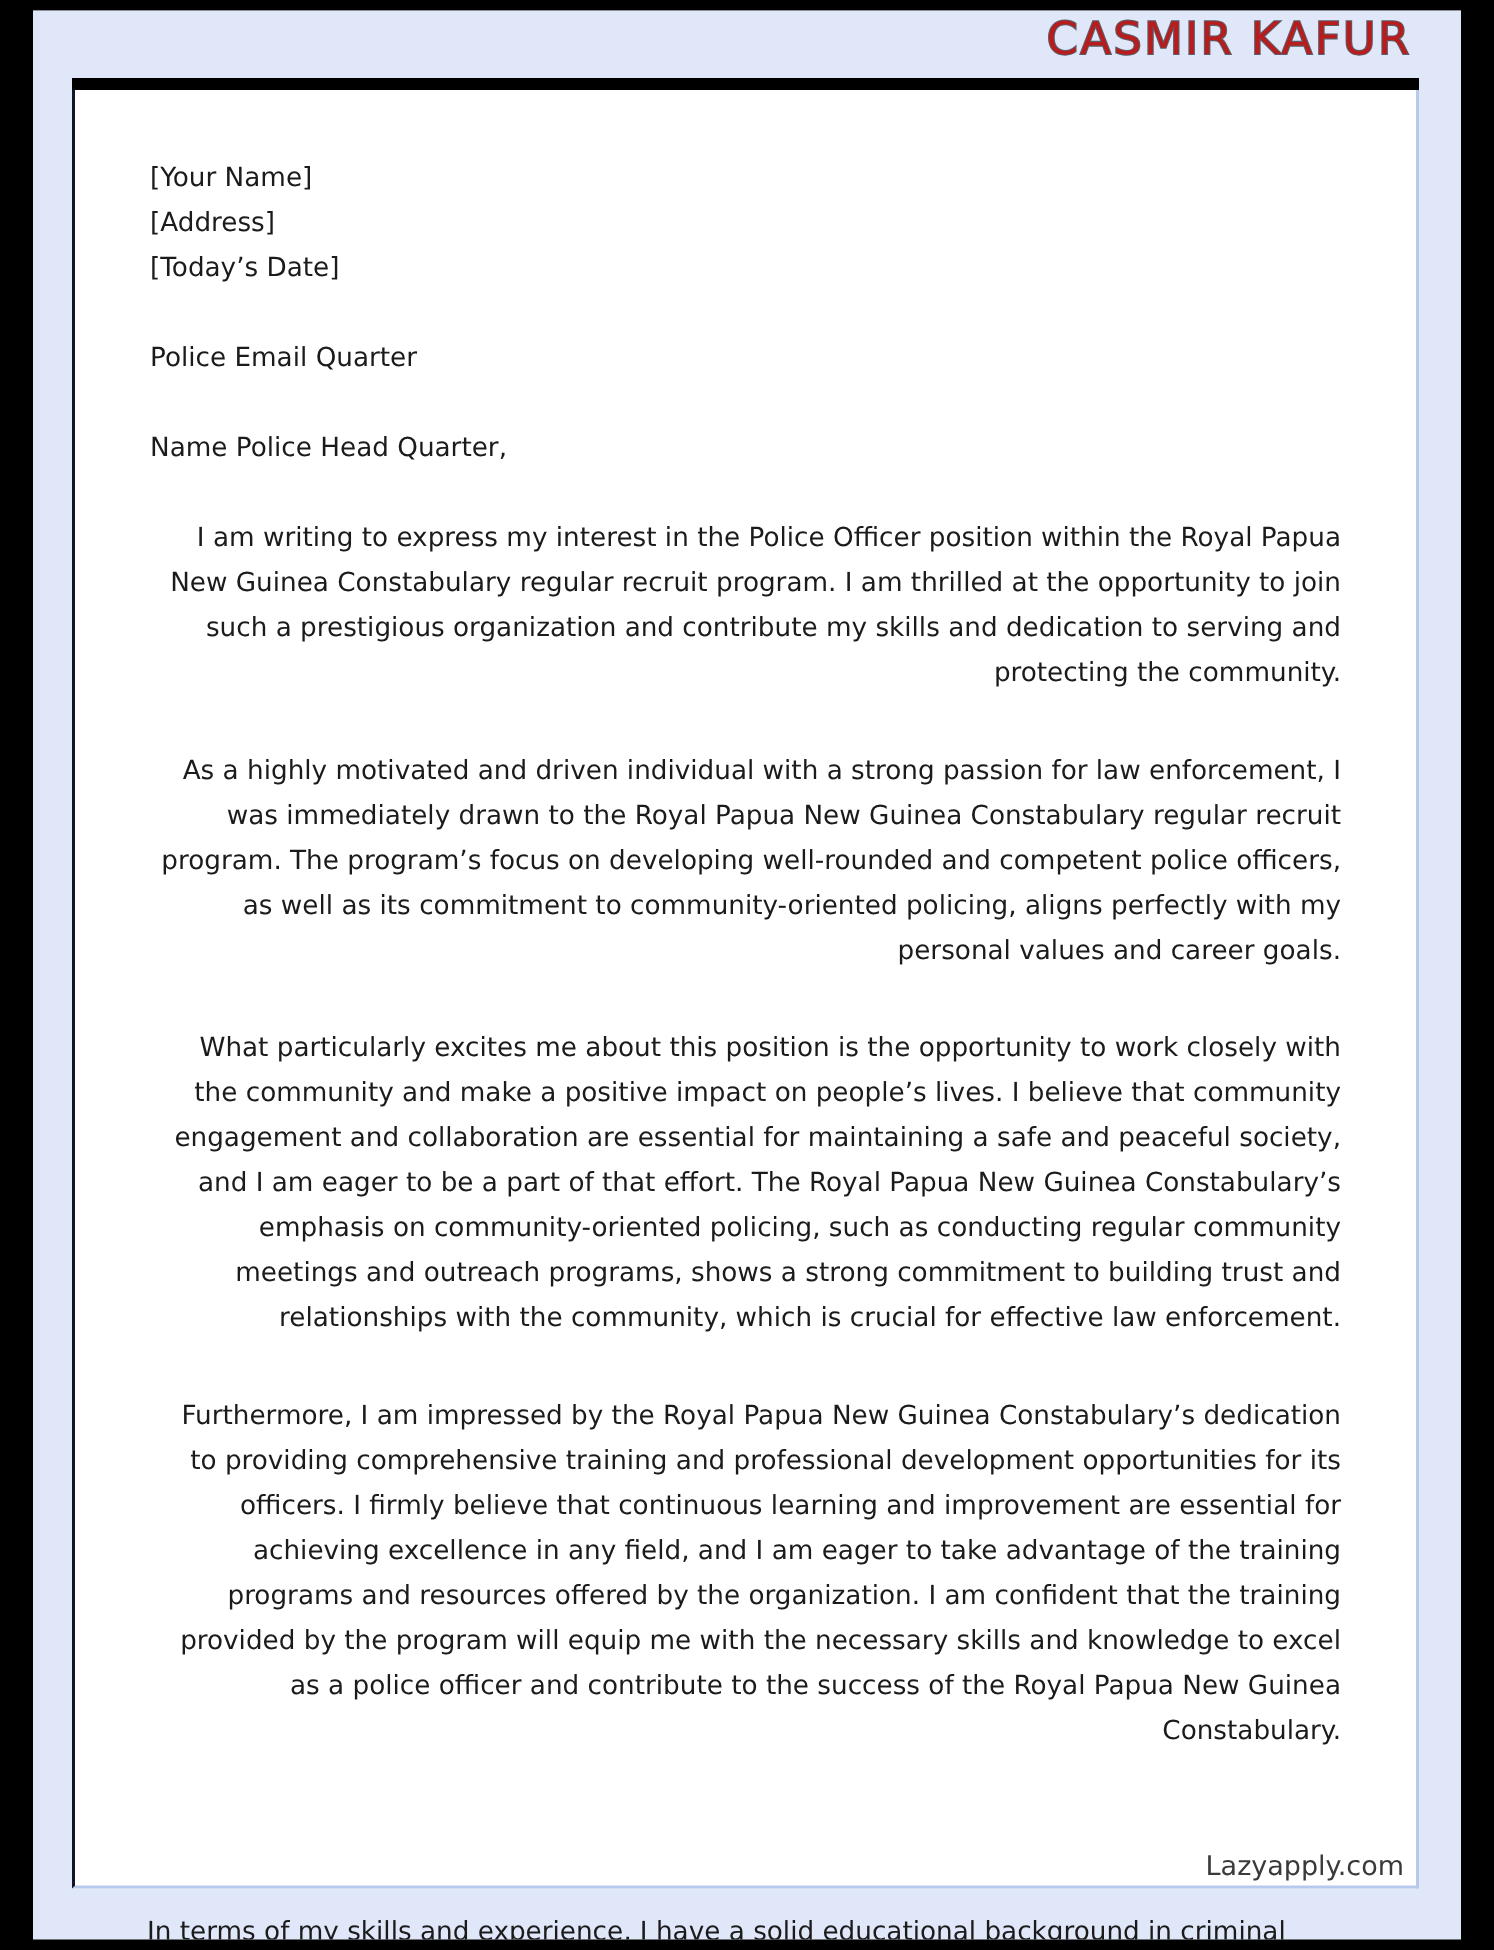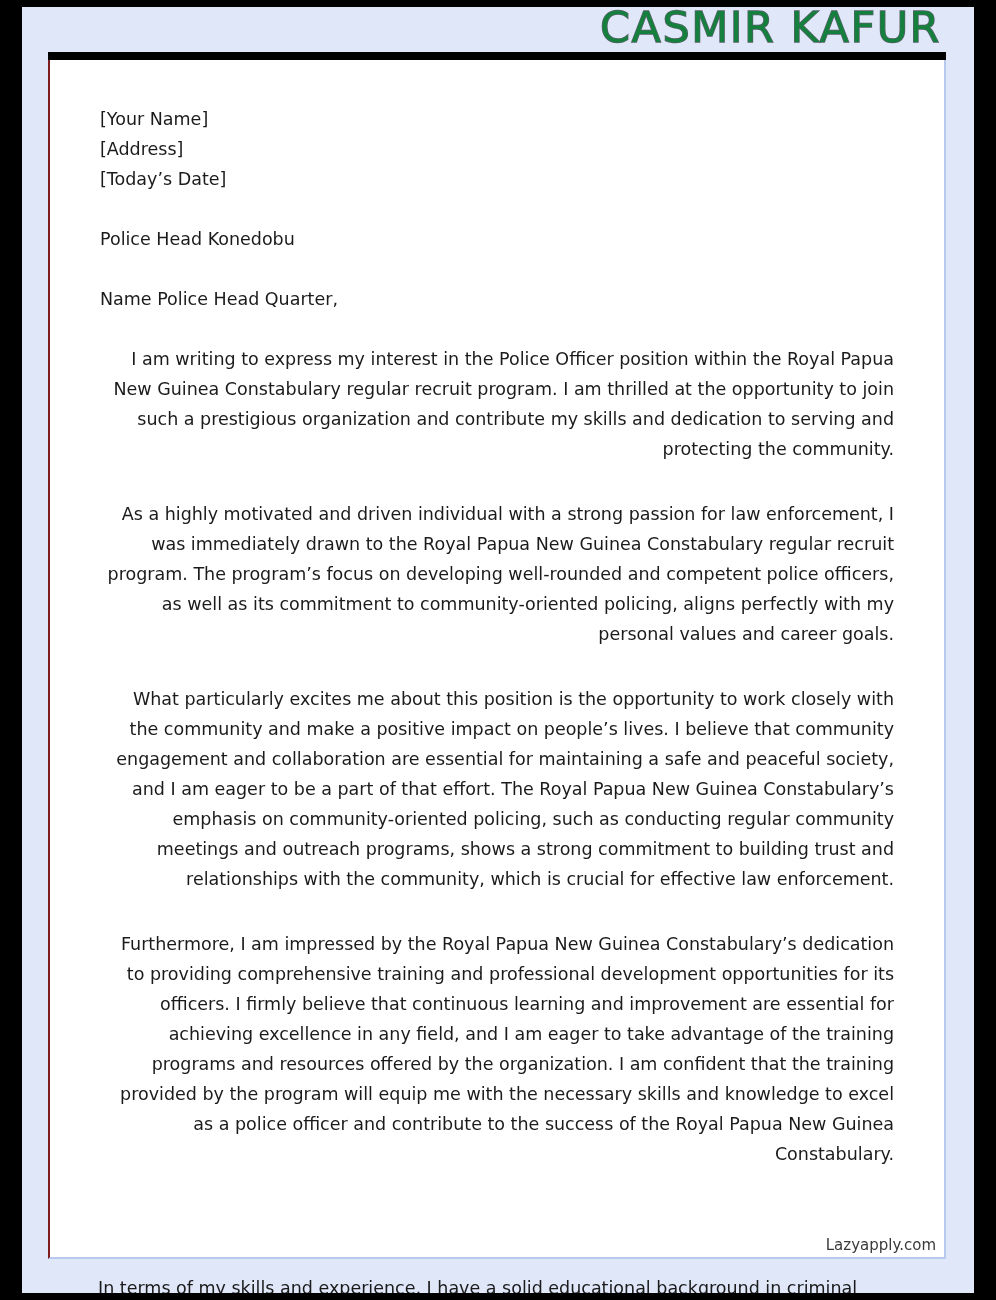--- a/index.html
+++ b/index.html
@@ -32,25 +32,25 @@
     right: 0;
     height: 45px;
     background: #dfe7f9;
   }
 
   .doc-title {
     position: absolute;
     right: 33px;
     top: -6px;
     font-family: "DejaVu Sans", "Liberation Sans", sans-serif;
-    font-size: 43px;
+    font-size: 30px;
     font-weight: 400;
     letter-spacing: 1.5px;
     line-height: 52px;
-    color: #15803d;
+    color: #b91c1c;
     -webkit-text-stroke: 1.4px #5a5f6b;
     paint-order: stroke fill;
     white-space: nowrap;
   }
 
   
   .title-rule {
     position: absolute;
     left: 26px;
     top: 45px;
@@ -60,21 +60,21 @@
   }
 
   
   .letter-card {
     position: absolute;
     left: 26px;
     top: 53px;
     width: 898px;
     height: 1199px;
     background: #ffffff;
-    border-left: 2px solid #7f1d1d;
+    border-left: 2px solid #0f172a;
     border-right: 2px solid #b7c9ec;
     border-bottom: 2px solid #b7c9ec;
     box-sizing: border-box;
     overflow: hidden;
   }
 
   .letter-inner {
     padding: 44px 50px 0 50px;
   }
 
@@ -102,21 +102,21 @@
     text-align: right;
   }
 
   .para + .para { margin-top: 35px; }
 
   
   .watermark {
     position: absolute;
     right: 8px;
     bottom: 4px;
-    font-size: 15px;
+    font-size: 18px;
     line-height: 16px;
     color: #3a3a3a;
     font-family: "DejaVu Sans", "Liberation Sans", sans-serif;
   }
 
   
   .continuation {
     position: absolute;
     left: 26px;
     right: 26px;
@@ -147,21 +147,21 @@
 
         <div>
           <div class="addr-line">[Your Name]</div>
           <div class="addr-line">[Address]</div>
           <div class="addr-line">[Today’s Date]</div>
         </div>
 
         <div class="block-gap"></div>
 
         <div>
-          <div class="addr-line">Police Head Konedobu</div>
+          <div class="addr-line">Police Email Quarter</div>
         </div>
 
         <div class="block-gap"></div>
 
         <div class="addr-line">Name Police Head Quarter,</div>
 
         <div class="block-gap"></div>
 
         <p class="para">I am writing to express my interest in the Police Officer position within the Royal Papua New Guinea Constabulary regular recruit program. I am thrilled at the opportunity to join such a prestigious organization and contribute my skills and dedication to serving and protecting the community.</p>
         <p class="para">As a highly motivated and driven individual with a strong passion for law enforcement, I was immediately drawn to the Royal Papua New Guinea Constabulary regular recruit program. The program’s focus on developing well-rounded and competent police officers, as well as its commitment to community-oriented policing, aligns perfectly with my personal values and career goals.</p>

